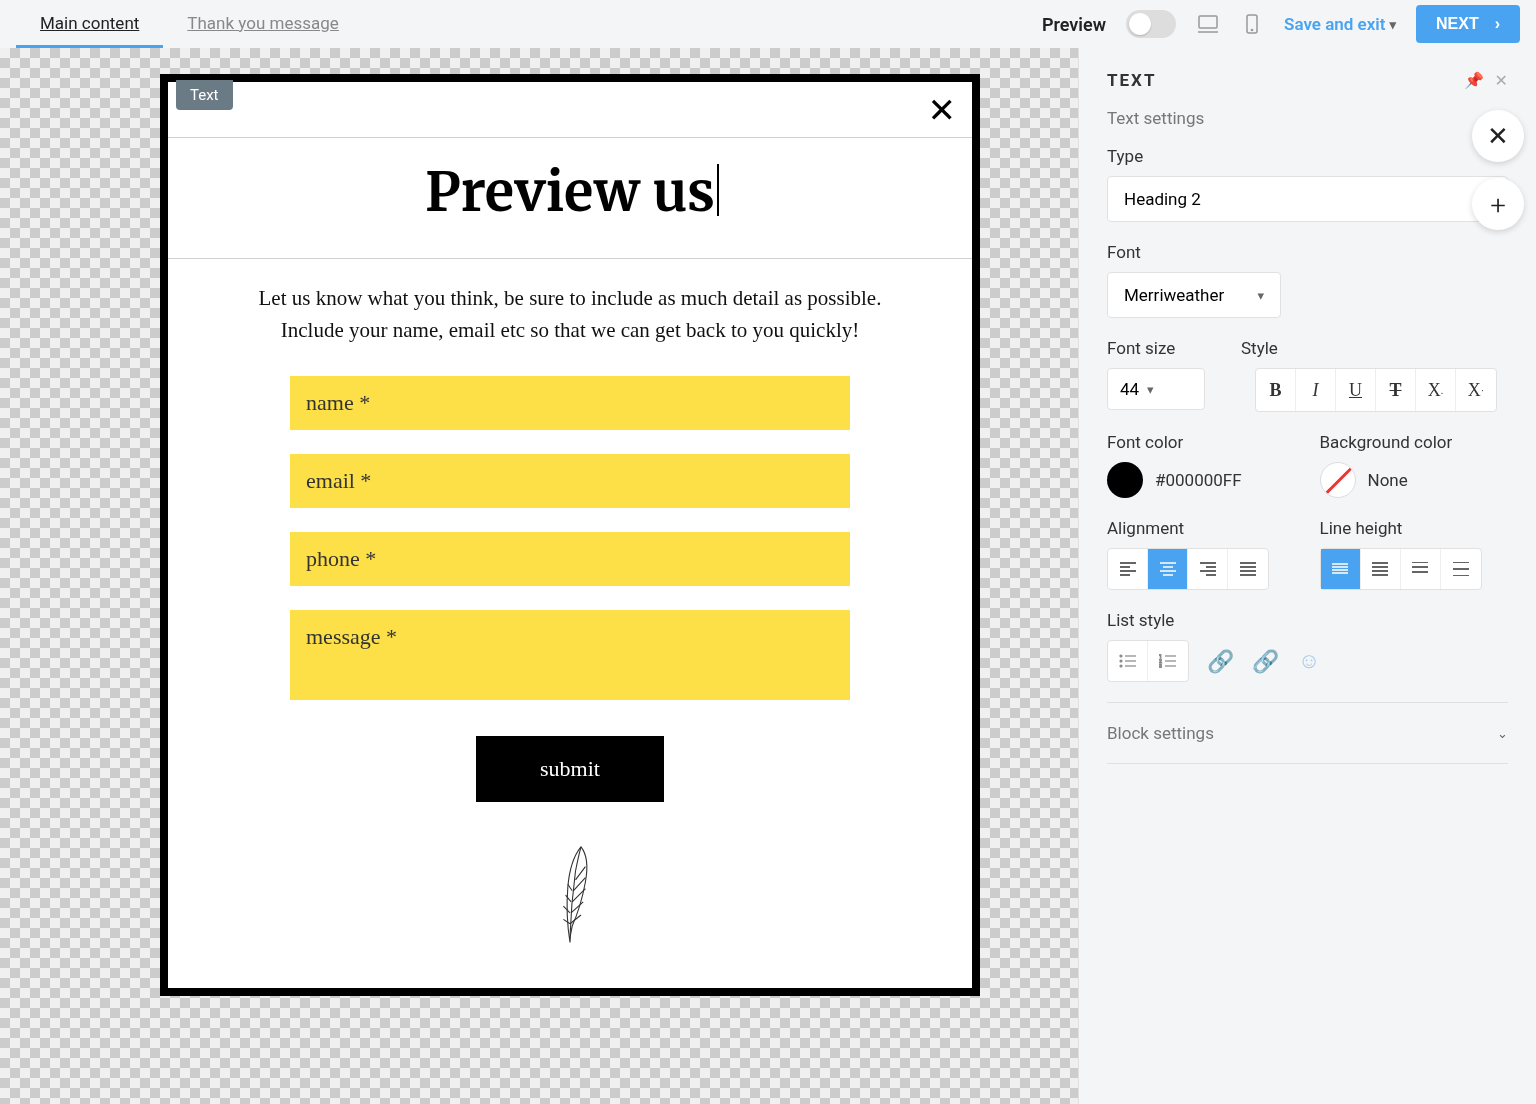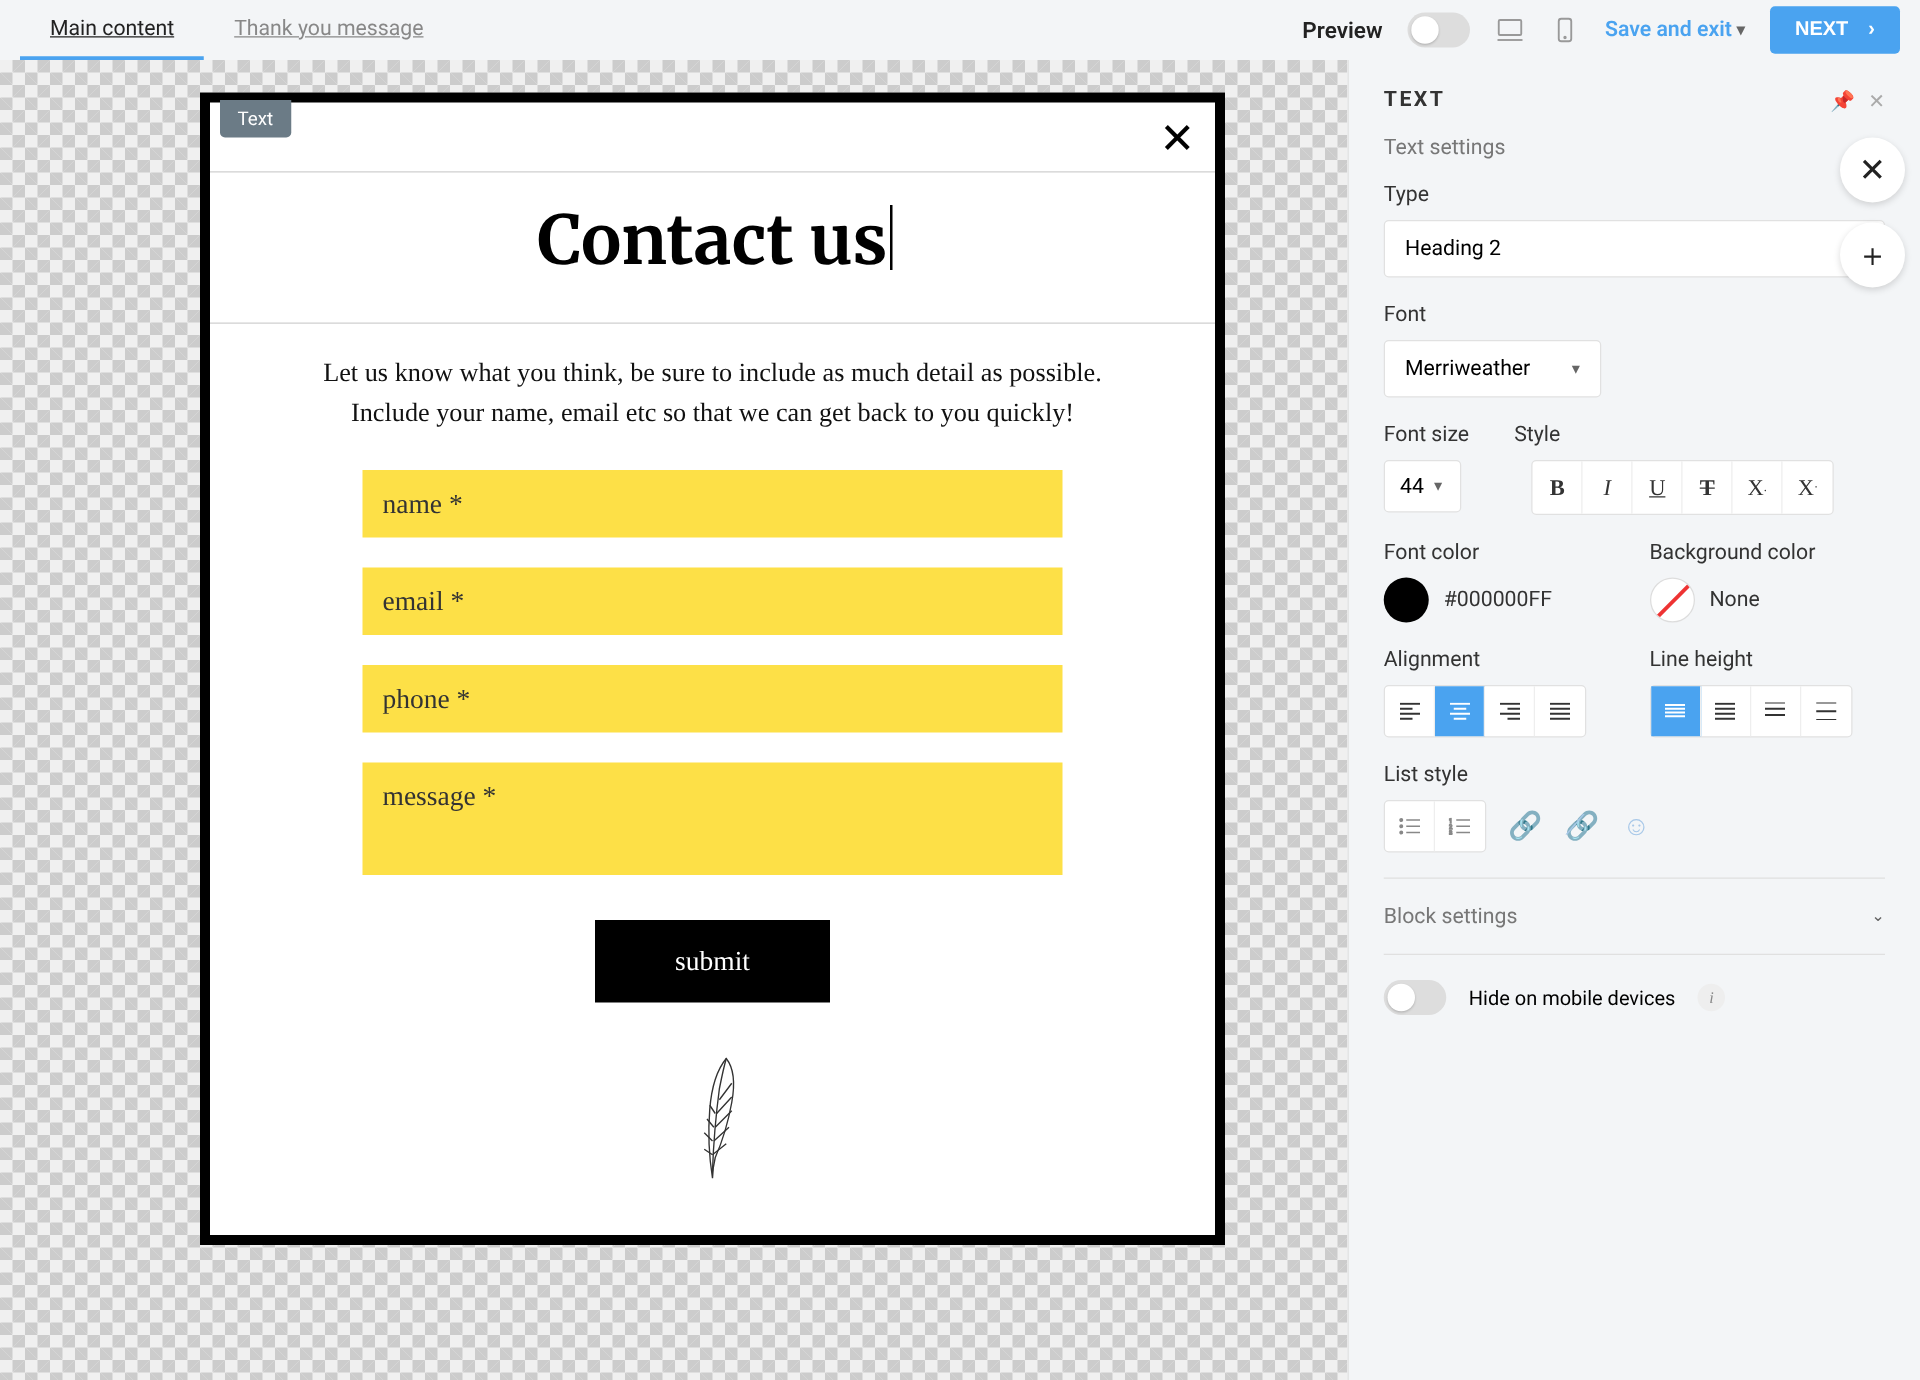--- a/index.html
+++ b/index.html
@@ -44,21 +44,21 @@
 .panel-head { display: flex; align-items: center; margin-bottom: 18px; }
 .panel-title { font-size: 17px; font-weight: 700; letter-spacing: 2px; color: #333; }
 .panel-icons { margin-left: auto; display: flex; gap: 10px; color: #aaa; }
 .panel-icons span { cursor: pointer; font-size: 16px; }
 .section-head { display: flex; align-items: center; justify-content: space-between; font-size: 17px; color: #777; margin: 6px 0 18px; cursor: pointer; }
 .label { font-size: 17px; color: #333; margin-bottom: 10px; }
 .select { background: #fff; border: 1px solid #e1e1e1; border-radius: 4px; padding: 12px 16px; font-size: 17px; display: flex; align-items: center; justify-content: space-between; cursor: pointer; margin-bottom: 20px; }
 .select.small { width: 174px; display: inline-flex; }
 .row { display: flex; gap: 24px; margin-bottom: 20px; }
 .col { flex: 1; }
-.size-sel { width: 62px; background: #fff; border: 1px solid #e1e1e1; border-radius: 4px; padding: 10px 12px; font-size: 17px; display: inline-flex; align-items: center; gap: 8px; cursor: pointer; }
+.size-sel { width: 98px; background: #fff; border: 1px solid #e1e1e1; border-radius: 4px; padding: 10px 12px; font-size: 17px; display: inline-flex; align-items: center; gap: 8px; cursor: pointer; }
 .style-btns { display: inline-flex; background: #fff; border: 1px solid #e1e1e1; border-radius: 4px; margin-left: 14px; }
 .style-btn { width: 40px; height: 42px; display: flex; align-items: center; justify-content: center; font-family: Georgia, serif; font-size: 18px; cursor: pointer; color: #333; border-right: 1px solid #eee; }
 .style-btn:last-child { border-right: none; }
 .style-btn.bold { font-weight: 700; }
 .style-btn.italic { font-style: italic; }
 .style-btn.ul { text-decoration: underline; }
 .style-btn.strike { text-decoration: line-through; font-weight: 700; }
 .color-row { display: flex; align-items: center; gap: 12px; }
 .swatch { width: 36px; height: 36px; border-radius: 50%; }
 .swatch.black { background: #000; }
@@ -116,21 +116,21 @@
 
 <div class="main">
   <div class="canvas-area">
     <div class="checker"></div>
     <div class="popup-wrap">
       <div class="popup-header">
         <div class="text-badge">Text</div>
         <div class="close-x">✕</div>
       </div>
       <div class="popup-title-block">
-        <div class="popup-title">Contact us</div>
+        <div class="popup-title">Preview us</div>
       </div>
       <div class="popup-body">
         <p class="popup-desc">Let us know what you think, be sure to include as much detail as possible. Include your name, email etc so that we can get back to you quickly!</p>
         <div class="form-fields">
           <div class="field">name *</div>
           <div class="field">email *</div>
           <div class="field">phone *</div>
           <div class="field msg">message *</div>
         </div>
         <button class="submit-btn">submit</button>
@@ -294,24 +294,19 @@
 
     <hr class="divider">
 
     <div class="section-head">
       <span>Block settings</span>
       <span class="chev">⌄</span>
     </div>
 
     <hr class="divider">
 
-    <div class="hide-row">
-      <div class="toggle"></div>
-      <span>Hide on mobile devices</span>
-      <span class="info-ic">i</span>
-    </div>
   </div>
 </div>
 
 <div class="float-btns">
   <div class="float-btn">✕</div>
   <div class="float-btn">＋</div>
 </div>
 
 </body></html>

